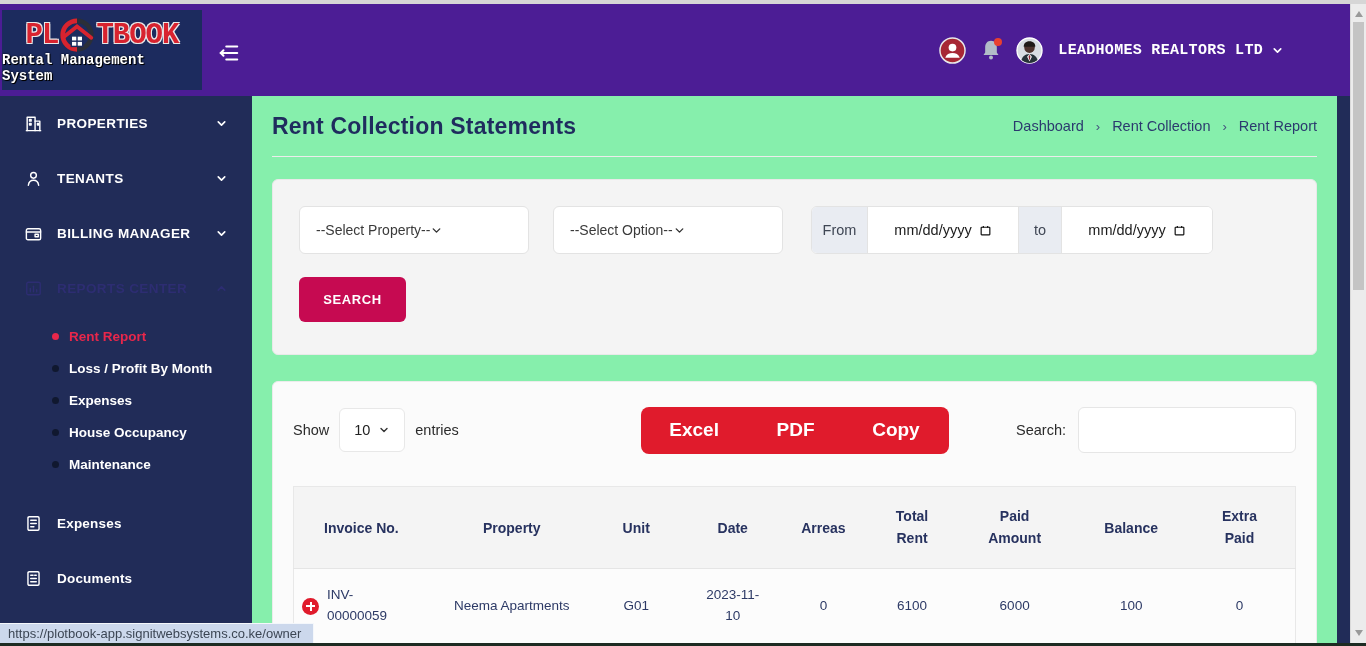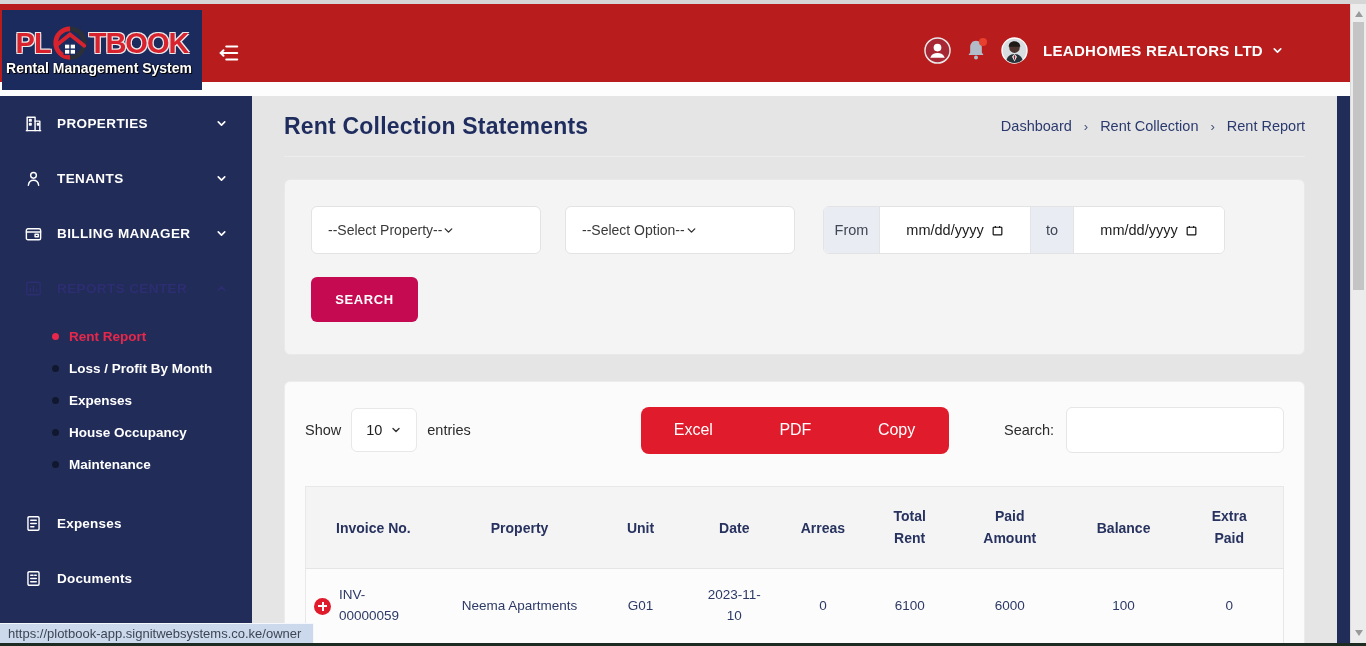--- a/index.html
+++ b/index.html
@@ -11,21 +11,21 @@
   .bottom-edge { position:absolute; bottom:0; left:0; width:1366px; height:3px; background:#1d2b22; z-index:60; }
 
   
   .scrollbar { position:absolute; top:4px; right:0; bottom:3px; width:16px; background:#ececec; border-left:1px solid #dadada; z-index:55; }
   .sb-arrow { position:absolute; left:4px; width:0; height:0; border-left:4px solid transparent; border-right:4px solid transparent; }
   .sb-up { top:7px; border-bottom:6px solid #9a9a9a; }
   .sb-down { bottom:7px; border-top:6px solid #9a9a9a; }
   .sb-thumb { position:absolute; top:18px; left:2px; width:11px; height:268px; background:#c4c4c4; }
 
   
-  .app-header { position:absolute; top:4px; left:0; right:16px; height:78px; background:#b91c1c; z-index:20; }
+  .app-header { position:absolute; top:4px; left:0; right:16px; height:92px; background:#4c1d95; z-index:20;font-family:Liberation Mono, monospace; }
   .logo-block { position:absolute; left:2px; top:6px; width:200px; height:80px; background:#1c2b5e;
     display:flex; flex-direction:column; justify-content:center; align-items:center; cursor:pointer; }
   .logo-line { display:flex; align-items:center; }
   .logo-txt { font-size:29px; font-weight:800; color:#d8232f; letter-spacing:-1px;
     text-shadow:-1px -1px 0 #e9e9e9, 1px -1px 0 #e9e9e9, -1px 1px 0 #e9e9e9, 1px 1px 0 #e9e9e9; }
   .logo-sub { font-size:14px; font-weight:700; color:#fff; align-self:flex-end; margin-right:10px; margin-top:-2px;
     text-shadow:0 0 2px #000, 1px 1px 0 #000; }
   .toggle-btn { position:absolute; left:216px; top:38px; width:26px; height:22px; color:#fff; cursor:pointer; }
 
   .header-right { position:absolute; right:66px; top:0; height:92px; display:flex; align-items:center; gap:15px; }
@@ -45,22 +45,22 @@
   .menu-item.active-parent { color:#2d2d72; }
   .submenu { padding:4px 0 6px 0; }
   .sub-item { display:flex; align-items:center; height:32px; padding-left:52px; cursor:pointer; color:#fff; }
   .sub-bullet { width:7px; height:7px; border-radius:50%; background:#10182f; margin-right:10px; flex:0 0 auto; }
   .sub-label { font-size:13.5px; font-weight:700; }
   .sub-item.active { color:#e8274b; }
   .sub-item.active .sub-bullet { background:#e8274b; }
   .menu-gap { height:10px; }
 
   
-  .main { position:absolute; top:96px; left:252px; width:1085px; height:547px; background:#e5e5e5;
-    padding:0 32px; overflow:hidden; }
+  .main { position:absolute; top:96px; left:252px; width:1085px; height:547px; background:#86efac;
+    padding:0 20px; overflow:hidden; }
   .right-strip { position:absolute; top:96px; right:16px; width:13px; bottom:3px; background:#212c58; z-index:15; }
 
   .page-head { height:61px; display:flex; align-items:center; justify-content:space-between; border-bottom:1px solid #ececec; }
   .page-title { font-size:23px; font-weight:700; color:#1f2c5e; letter-spacing:0.2px; }
   .breadcrumb { display:flex; align-items:center; gap:12px; font-size:14.5px; color:#2b3a6e; }
   .breadcrumb .bc-item { cursor:pointer; }
   .breadcrumb .bc-sep { font-size:13px; color:#44517f; }
 
   
   .filter-card { margin-top:22px; height:176px; background:#f4f4f4; border:1px solid #e9e9e9; border-radius:6px; padding:26px; }
@@ -81,21 +81,21 @@
 
   
   .table-card { margin-top:26px; background:#fbfbfb; border:1px solid #ececec; border-radius:6px; padding:24px 20px; height:300px; }
   .controls-row { display:flex; align-items:center; position:relative; height:48px; }
   .show-group { display:flex; align-items:center; gap:10px; font-size:14.5px; color:#2b2b2b; }
   .entries-select { width:66px; height:44px; background:#fff; border:1px solid #e8e8e8; border-radius:6px;
     display:flex; align-items:center; justify-content:center; gap:8px; font-size:14.5px; color:#222; cursor:pointer; }
   .entries-select svg { width:12px; height:12px; color:#333; }
   .export-group { position:absolute; left:50%; transform:translateX(-50%); width:308px; height:47px; background:#e01b2c;
     border-radius:8px; display:flex; align-items:center; justify-content:space-around; }
-  .export-btn { color:#fff; font-size:16px; font-weight:400; cursor:pointer; padding:0 10px; background:none; border:none; font-family:inherit;text-align:center; }
+  .export-btn { color:#fff; font-size:19px; font-weight:700; cursor:pointer; padding:0 10px; background:none; border:none; font-family:inherit;text-align:center; }
   .tsearch-group { margin-left:auto; display:flex; align-items:center; gap:12px; font-size:14.5px; color:#2b2b2b; }
   .tsearch-input { width:218px; height:46px; background:#fff; border:1px solid #e6e6e6; border-radius:6px; padding:0 12px;
     font-size:14px; color:#222; font-family:inherit; }
 
   table.data { width:100%; border-collapse:collapse; margin-top:32px; border:1px solid #e8e8e8; }
   table.data thead tr { background:#f4f4f4; }
   table.data th { font-size:14px; font-weight:700; color:#27325f; padding:19px 8px; text-align:center; border-bottom:1px solid #e5e5e5; }
   table.data th .thw { display:inline-block; max-width:62px; line-height:1.55; }
   table.data th.al { text-align:left; padding-left:30px; }
   table.data td { font-size:13.5px; color:#2d3a66; padding:16px 8px; text-align:center; background:#fcfcfc;

